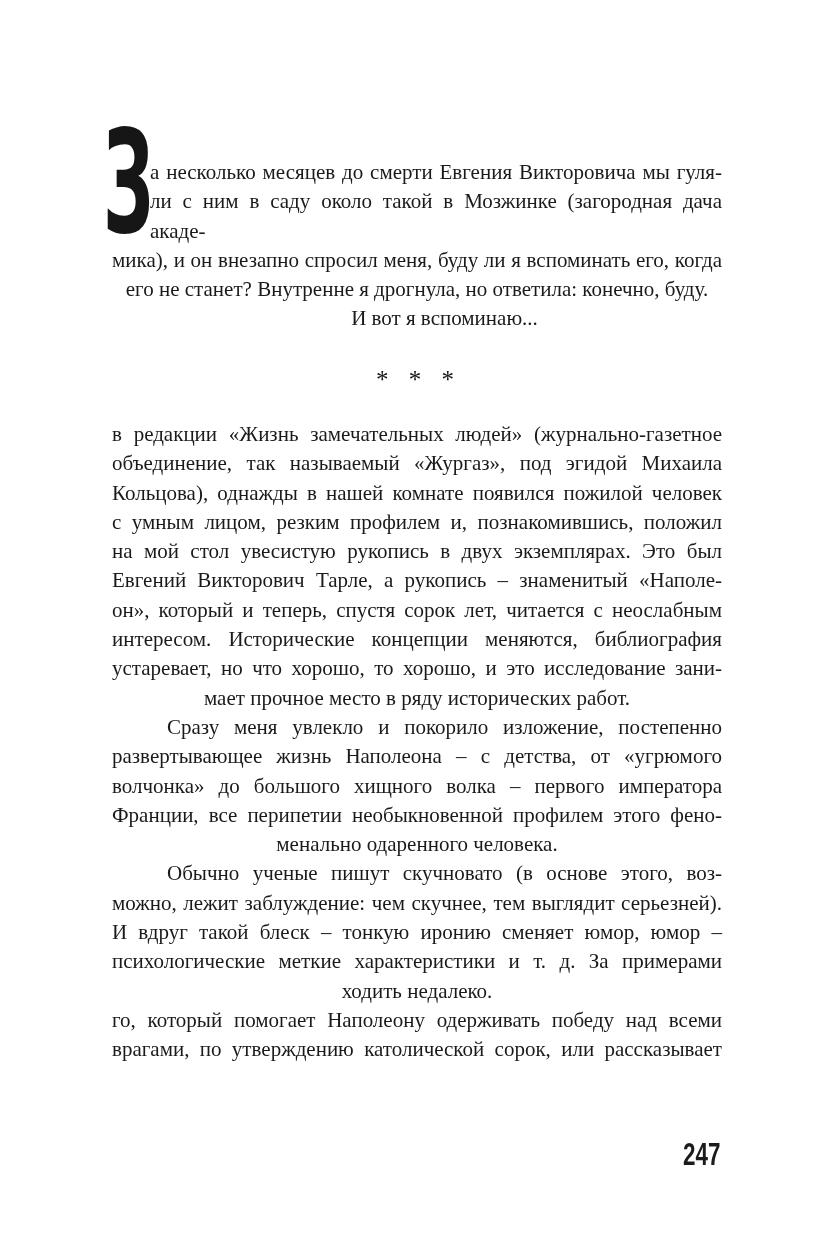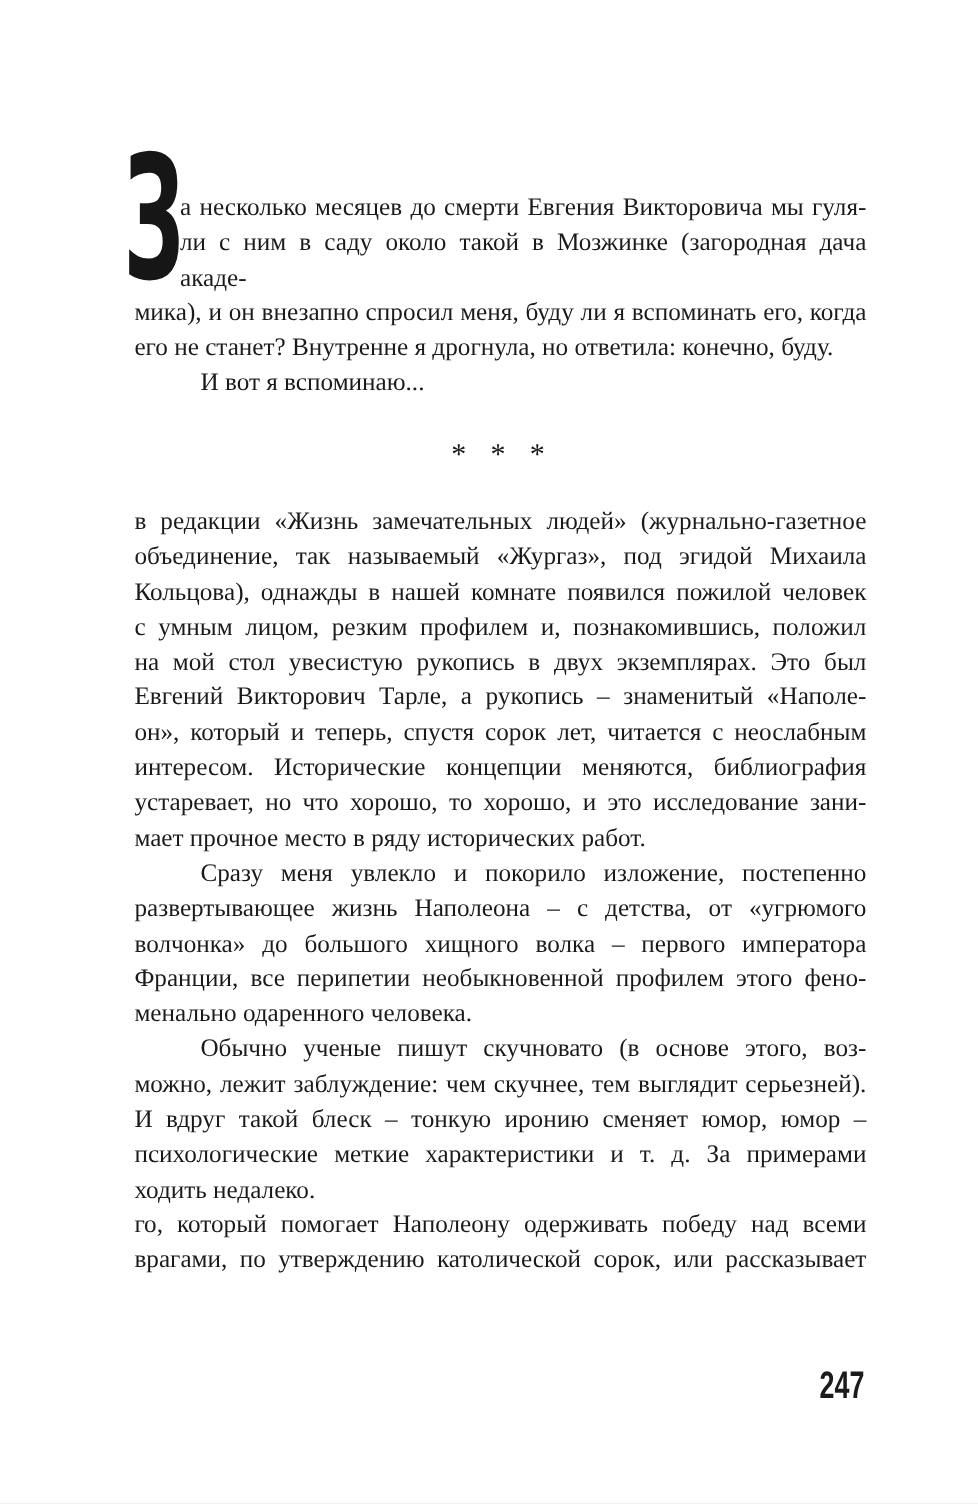--- a/index.html
+++ b/index.html
@@ -27,21 +27,21 @@
   }
   .block {
     position: absolute;
     left: 112px;
     width: 610px;
     font-size: 21px;
     line-height: 29.3px;
   }
   .block1 { top: 158px; }
   .block2 { top: 420px; }
-  .line { text-align: left; }
+  .line { text-align: center; }
   .jl { text-align: justify; text-align-last: justify; }
   .ind { padding-left: 55px; }
   .dc  { padding-left: 38px; }
   .separator {
     position: absolute;
     left: 110px;
     top: 366px;
     width: 610px;
     text-align: center;
     font-size: 25px;

